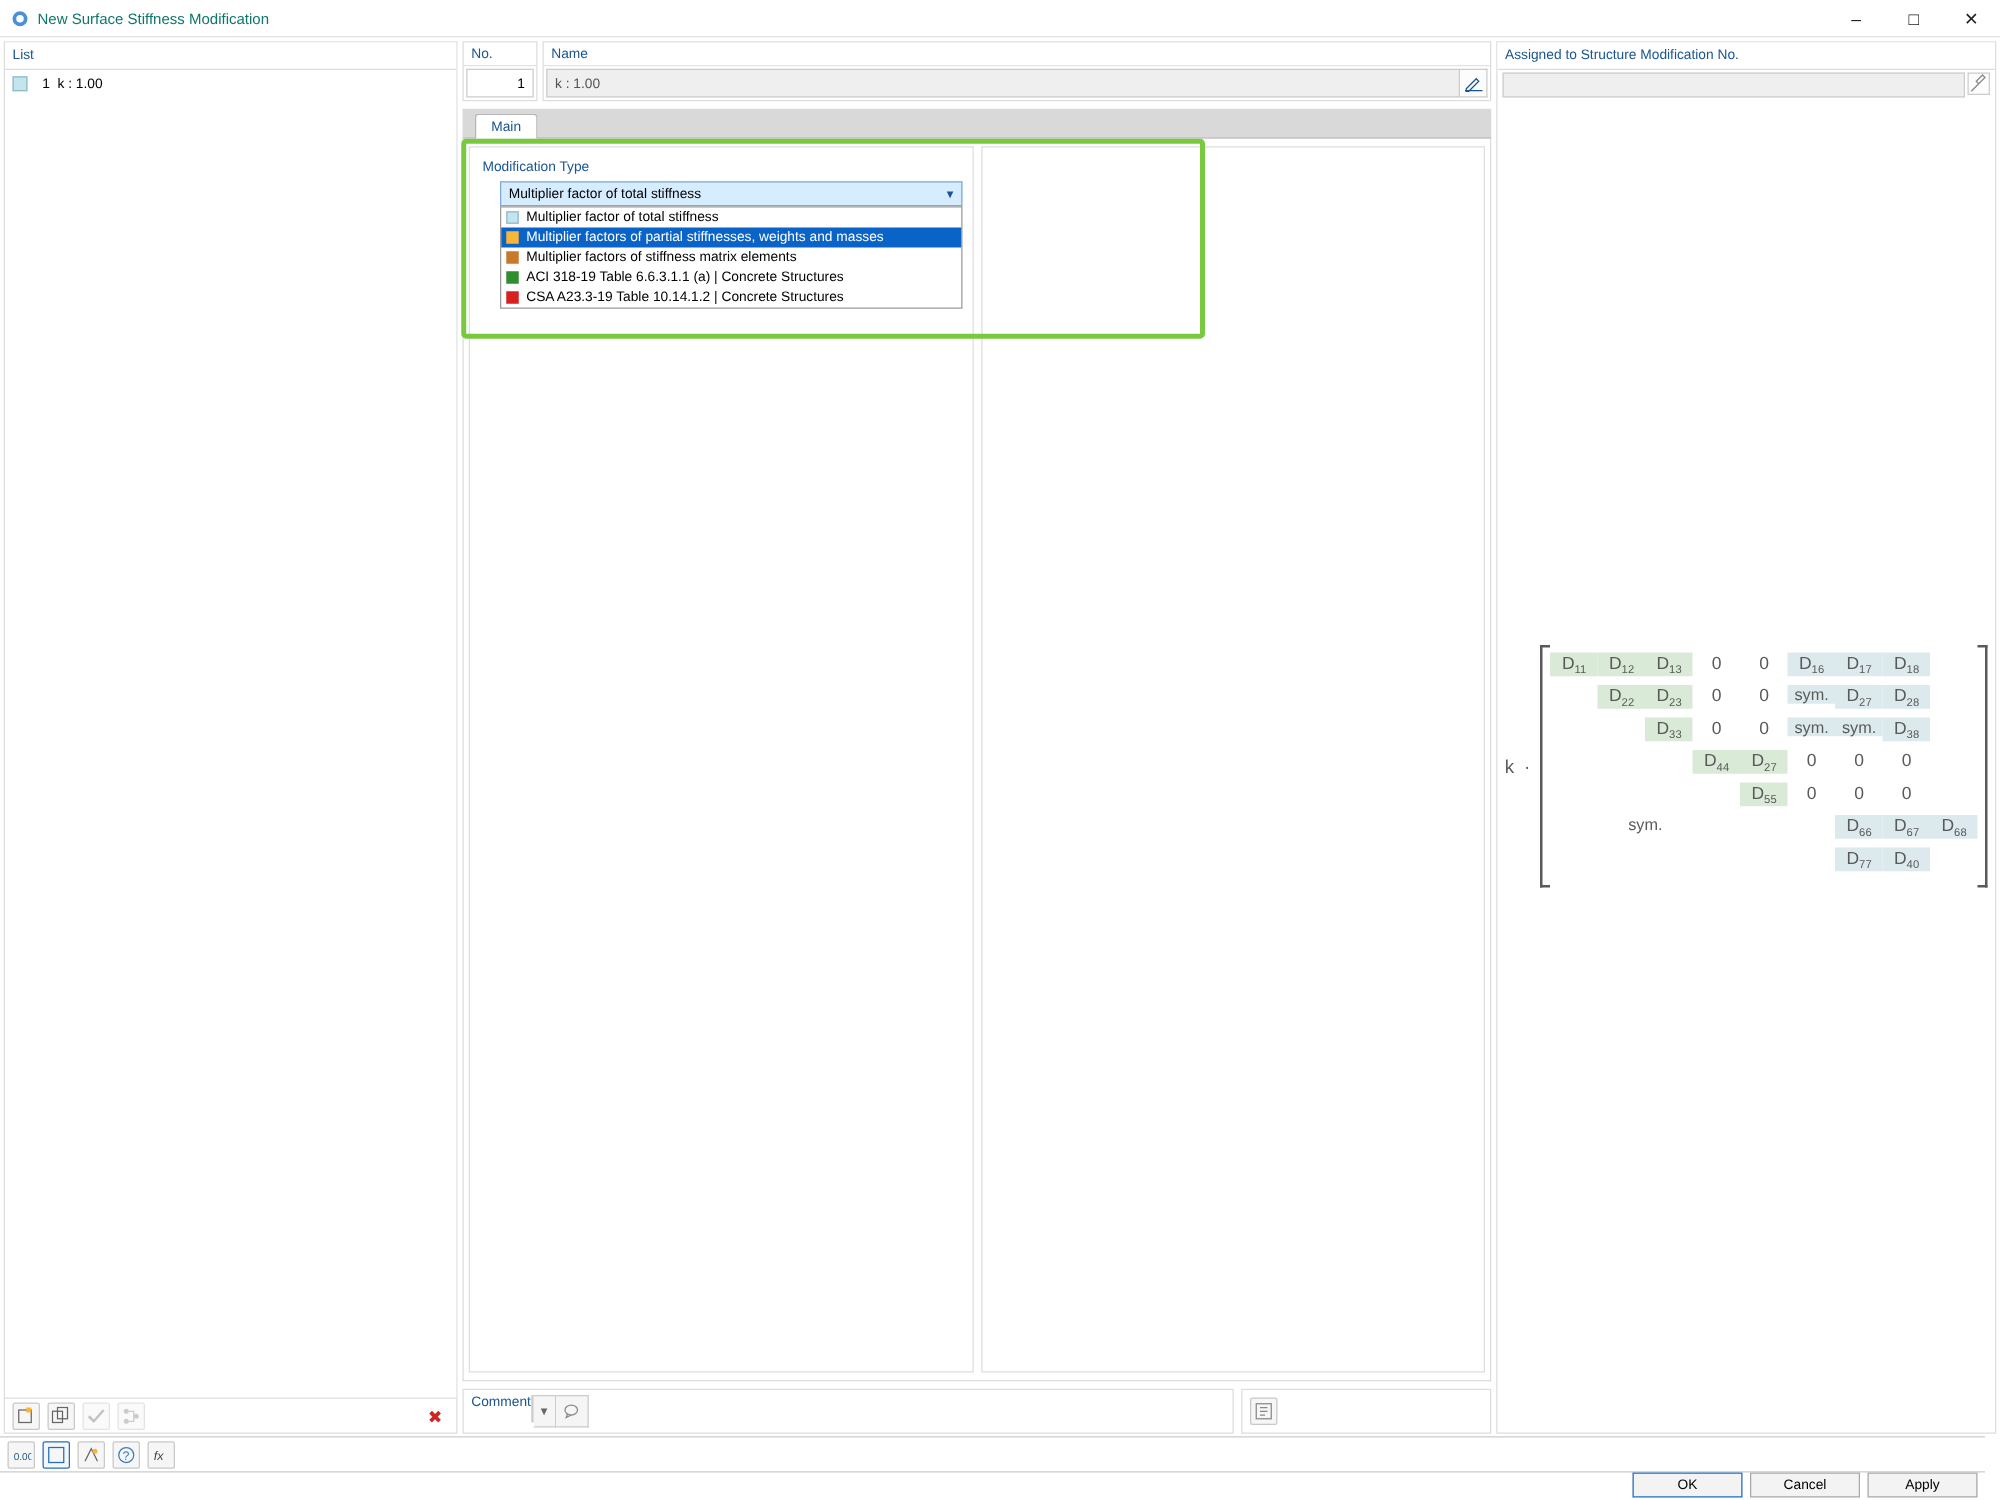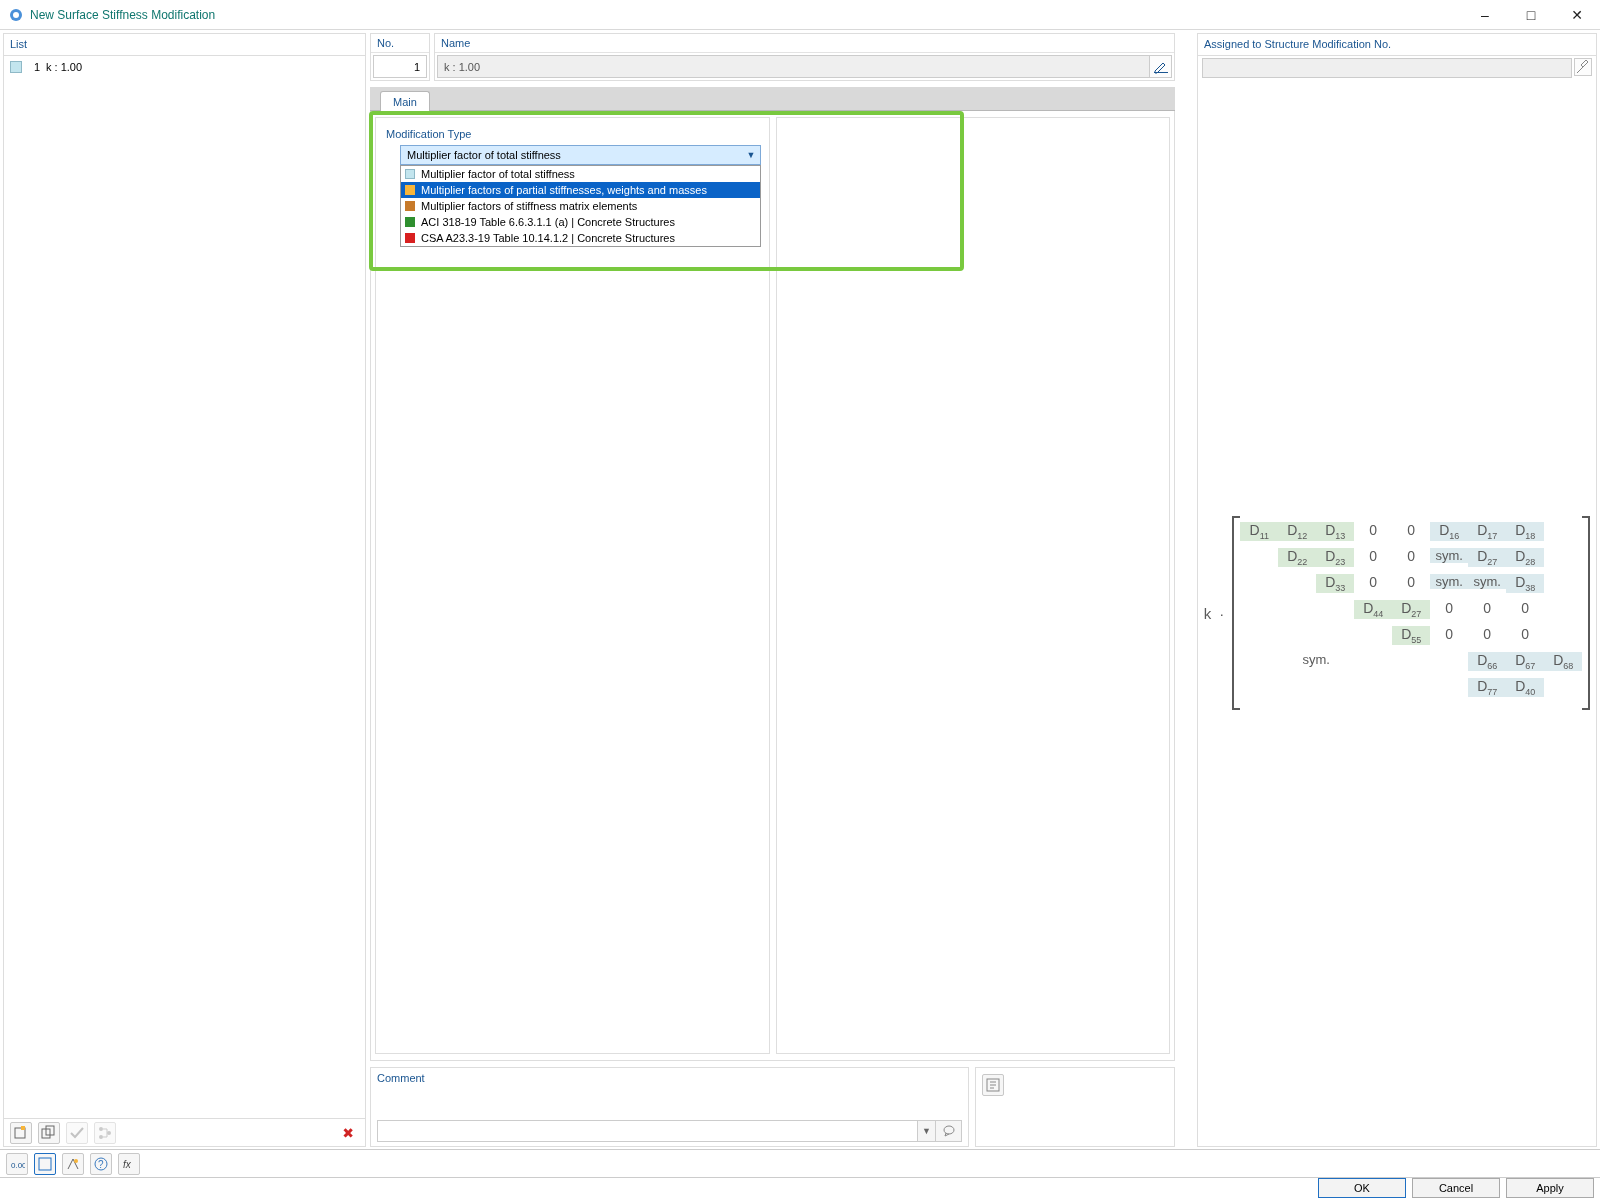--- a/index.html
+++ b/index.html
@@ -9,21 +9,21 @@
 .titlebar { height: 30px; background: #fff; border-bottom: 1px solid #d9d9d9; display: flex; align-items: center; padding: 0 8px; position: relative; }
 .titlebar .icon-spot { width: 16px; height: 16px; margin-right: 6px; display:flex; align-items:center; justify-content:center; }
 .titlebar .title { font-size: 12px; color: #0f766e; }
 .winbtns { position: absolute; right: 0; top: 0; display: flex; height: 30px; }
 .winbtns div { width: 46px; display: flex; align-items: center; justify-content: center; font-size: 14px; color:#222; }
 
 
 .content { position: absolute; top: 30px; left: 0; right: 0; bottom: 50px; display: flex; gap: 0; padding: 3px; background:#fff; }
 .col-list { width: 363px; display:flex; flex-direction:column; border:1px solid #ddd; }
 .col-mid  { flex:1; display:flex; flex-direction:column; margin-left:4px; }
-.col-right{ width: 400px; margin-left:22px; display:flex; flex-direction:column; border:1px solid #ddd; }
+.col-right{ width: 400px; margin-left:4px; display:flex; flex-direction:column; border:1px solid #ddd; }
 
 .header-label { color:#1a5591; font-size:11px; padding:4px 6px 5px; background:#fff; border-bottom:1px solid #ddd; }
 
 
 .list-body { flex:1; background:#fff; padding:2px 0; position:relative; }
 .list-row { display:flex; align-items:center; height:18px; padding:0 6px; gap:6px; }
 .list-row .sw { width:12px; height:12px; background:#c3e5ee; border:1px solid #8fb9c7; }
 .list-row .num { width:12px; text-align:right; color:#000; font-size:11px; }
 .list-row .txt { color:#000; font-size:11px; }
 .list-toolbar { height:28px; border-top:1px solid #ddd; display:flex; align-items:center; gap:6px; padding:0 6px; position:relative; }
@@ -55,21 +55,21 @@
 .combo { position:relative; margin:2px 8px 0 24px; }
 .combo-display { height:20px; background:#d6ecff; border:1px solid #7da9d8; display:flex; align-items:center; padding:0 6px; font-size:11px; position:relative; }
 .combo-display .chev { position:absolute; right:4px; font-size:9px; color:#1a5591; }
 .dropdown { position:absolute; left:0; right:0; top:20px; border:1px solid #9a9a9a; background:#fff; z-index:60; }
 .dd-item { height:16px; display:flex; align-items:center; gap:6px; padding:0 4px; font-size:11px; }
 .dd-item .dsw { width:10px; height:10px; border:0; }
 .dd-item.sel { background:#0a63c7; color:#fff; }
 
 
 .comment-row { display:flex; gap:6px; margin-top:6px; }
-.comment-box { flex:1; border:1px solid #ddd; padding:4px 6px; display:flex; flex-direction:column;gap:34px; }
+.comment-box { flex:1; border:1px solid #ddd; padding:4px 6px; display:flex; flex-direction:row; }
 .comment-box .cb-label { color:#1a5591; font-size:11px; margin-bottom:2px; }
 .comment-input { display:flex; }
 .comment-input .ci { flex:1; border:1px solid #ccc; height:22px; background:#fff; }
 .comment-input .ci-dd { width:18px; border:1px solid #ccc; border-left:none; background:#f5f5f5; display:flex; align-items:center; justify-content:center; font-size:9px; color:#666; }
 .comment-far { width:200px; border:1px solid #ddd; display:flex; align-items:flex-start; padding:6px; }
 
 
 .right-body { flex:1; position:relative; display:flex; align-items:center; justify-content:center; }
 .small-btn { width:18px; height:18px; border:1px solid #ccc; background:#fcfcfc; display:flex; align-items:center; justify-content:center; }
 
@@ -79,21 +79,21 @@
 .matrix::before { left:0; border-right:none; }
 .matrix::after { right:0; border-left:none; }
 .mrow { display:flex; height:26px; align-items:flex-start; }
 .mcell { width:38px; text-align:center; font-size:14px; color:#5a5a5a; position:relative; }
 .mcell.hl1 { background:#d9ead7; }
 .mcell.hl2 { background:#dceaee; }
 .mcell sub { font-size:9px; }
 .mcell.sym { font-size:13px; }
 
 
-.footer { position:absolute; left:0; right:0; bottom:0; background:#fff; }
+.footer { position:absolute; left:0; right:12px; bottom:0; background:#fff; }
 .footer-sep { border-top:1px solid #ccc; }
 .footer-row1 { height:28px; display:flex; align-items:center; gap:6px; padding:0 6px; border-bottom:1px solid #ccc; }
 .footer-row2 { height:22px; display:flex; align-items:flex-start; justify-content:flex-end; gap:6px; padding:0 6px; }
 .dlg-btn { width:88px; height:20px; border:1px solid #a9a9a9; background:#f3f3f3; font-size:11px; display:flex; align-items:center; justify-content:center; }
 .dlg-btn.primary { border:1.5px solid #1f6fc2; }
 
 .ico { width:16px; height:16px; }
 </style>
 </head>
 <body>

